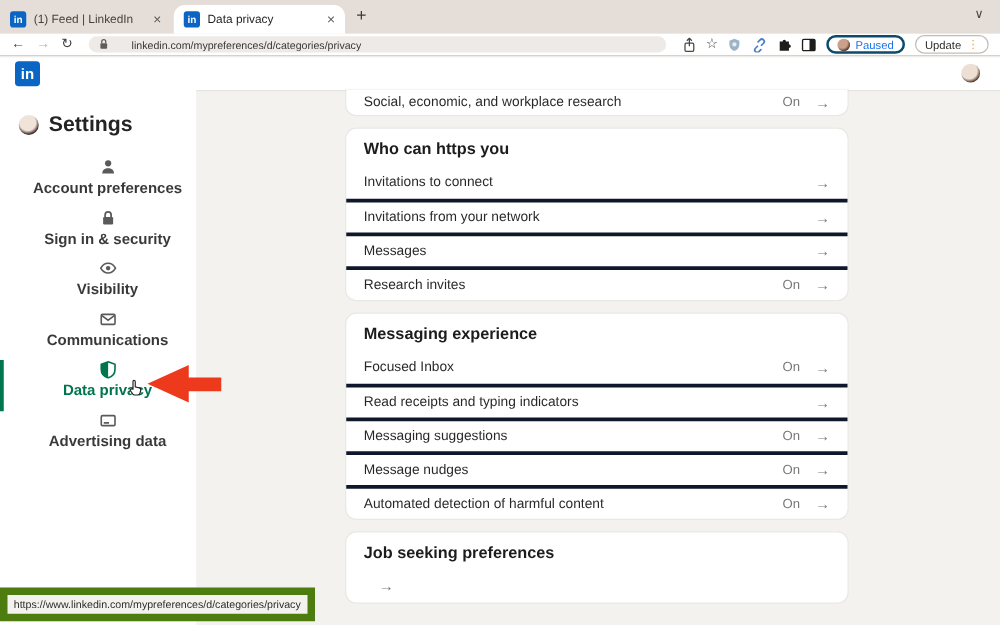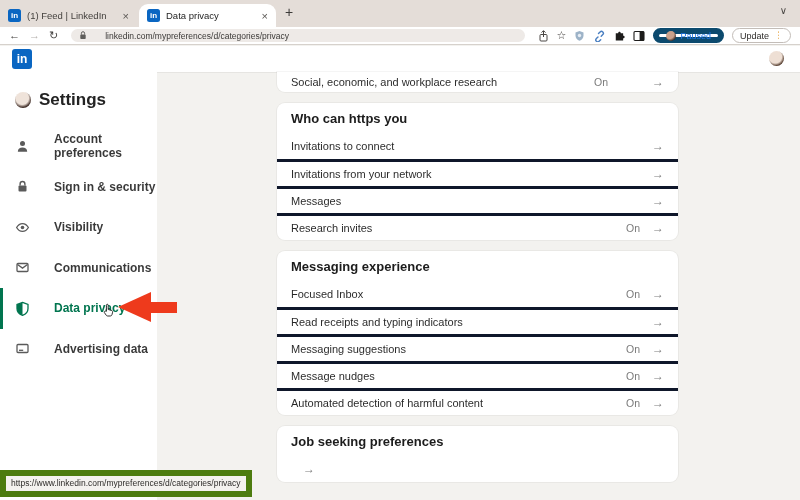--- a/index.html
+++ b/index.html
@@ -21,45 +21,45 @@
   .tab-chevron { position:absolute; right:13px; top:5px; font-size:10px; color:#4a4744; }
 
   .toolbar { position:absolute; top:27px; left:0; right:0; height:18px; background:#fff; border-bottom:1px solid #d6d1cc; display:flex; align-items:center; padding:0 9px; gap:9px; }
   .nav-glyph { font-size:11px; line-height:1; color:#3f3d3b; }
   .nav-glyph.fwd { color:#b5b0ac; }
   .urlbar { flex:1; height:13px; background:#eeeae7; border-radius:7px; display:flex; align-items:center; gap:18px; padding:0 8px; font-size:8.5px; color:#3a3836; margin:0 4px; min-width:0; }
   .urlbar span { white-space:nowrap; overflow:hidden; }
   .tool-icons { display:flex; align-items:center; gap:8px; flex:none; }
   .star-glyph { font-size:11px; line-height:1; color:#4a4744; }
   .pill { height:15px; border-radius:8px; display:flex; align-items:center; gap:4px; padding:0 7px; font-size:9px; background:#fff; }
-  .pill.paused { border:6px solid #0c4a6e; color:#1a73e8; }
+  .pill.paused { border:2px solid #0c4a6e; color:#1a73e8; }
   .pav { width:10px; height:10px; border-radius:50%; background:radial-gradient(circle at 38% 35%, #c9a18b 45%, #3d2a22 75%); }
   .pill.update { border:1px solid #c3bdb8; color:#2e2c2a; gap:5px; }
   .dots { color:#e8a13a; font-size:9px; line-height:1; }
 
   
   .li-nav { position:absolute; top:46px; left:0; right:0; height:26px; background:#fff; box-shadow:0 1px 0 rgba(0,0,0,.05); }
   .li-logo { position:absolute; left:12px; top:3px; width:20px; height:20px; background:#0a66c2; border-radius:3px; color:#fff; font-weight:bold; font-size:12px; display:flex; align-items:center; justify-content:center; }
   .li-avatar { position:absolute; right:16px; top:5px; width:15px; height:15px; border-radius:50%; background:radial-gradient(circle at 42% 38%, #eedfd4 50%, #533a2c 72%); }
 
   
   .li-sidebar { position:absolute; top:72px; left:0; width:157px; bottom:0; background:#fff; }
   .settings-row { display:flex; align-items:center; gap:8px; padding:18px 0 0 15px; }
   .settings-avatar { width:16px; height:16px; border-radius:50%; background:radial-gradient(circle at 45% 38%, #efe3da 48%, #43302a 70%); flex:none; }
   .settings-title { font-size:17px; font-weight:bold; color:#232323; }
   .menu { margin-top:16px; }
-  .menu-item { display:flex; align-items:center; gap:24px; height:40.5px; padding-left:12px; border-left:3px solid transparent; font-size:12px; font-weight:bold; color:rgba(0,0,0,.78); cursor:pointer; }
+  .menu-item { display:flex; align-items:center; gap:2px; height:40.5px; padding-left:12px; border-left:3px solid transparent; font-size:12px; font-weight:bold; color:rgba(0,0,0,.78); cursor:pointer;flex-direction:column; }
   .menu-item svg { flex:none; }
   .menu-item.active { color:#01754f; border-left-color:#01754f; }
 
   
   .cards { position:absolute; left:277px; top:72px; width:401px; }
   .card { background:#fff; border-radius:8px; margin-bottom:11px; padding-top:4px; box-shadow:0 0 0 1px rgba(0,0,0,.04); }
   .card.partial { padding-top:0; height:20px; overflow:hidden; border-radius:0 0 8px 8px; }
-  .card.partial .row { height:20px; border-top:none;gap:32px; }
+  .card.partial .row { height:20px; border-top:none; }
   .card-title { padding:4px 14px 6px; font-size:13px; font-weight:bold; color:#1c1c1c; }
   .row { display:flex; align-items:center; height:27px; padding:0 14px; font-size:11px; color:rgba(0,0,0,.85); cursor:pointer; }
   .row + .row { border-top:3px solid #0f172a; }
   .row-label { flex:1; white-space:nowrap; overflow:hidden; }
   .row-value { color:rgba(0,0,0,.55); margin-right:12px; font-size:10.5px;text-align:right; }
   .row-arrow { color:rgba(0,0,0,.55); font-size:12px; line-height:1; }
 
   
   .arrow-wrap { position:absolute; left:118px; top:292px; width:60px; height:30px; pointer-events:none; }
   .arrow-head { position:absolute; left:0; top:0; width:0; height:0; border-top:15px solid transparent; border-bottom:15px solid transparent; border-right:33px solid #ee3a1c; }

